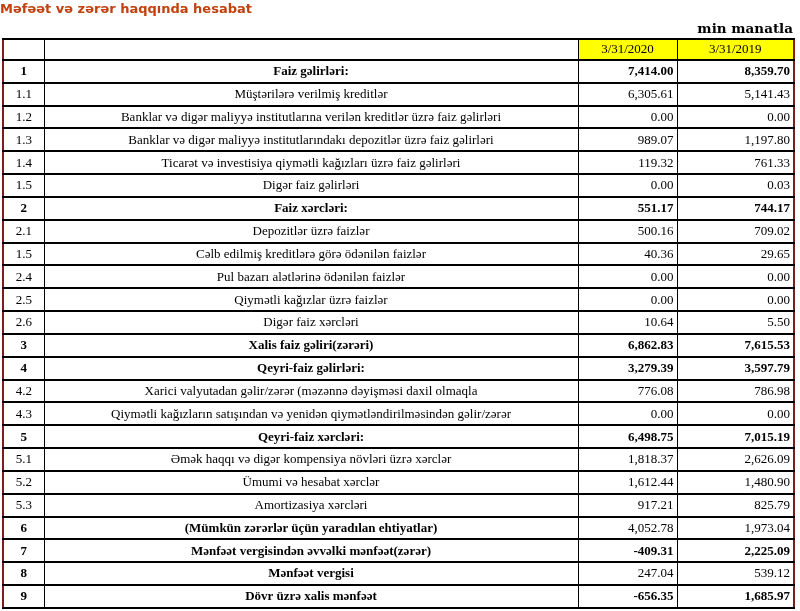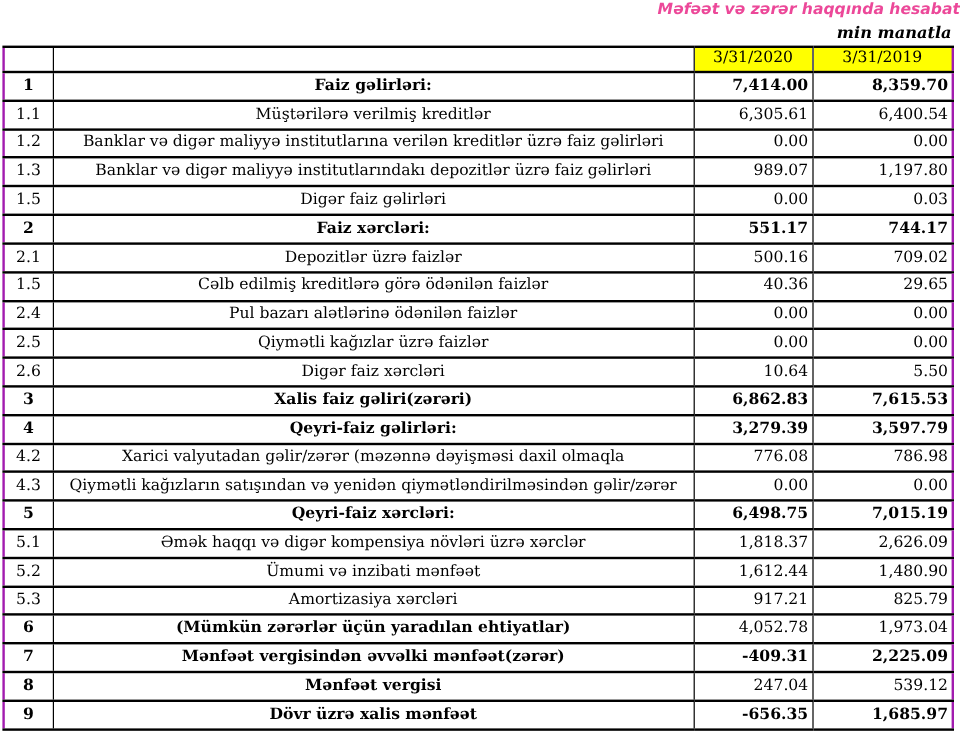--- a/index.html
+++ b/index.html
@@ -15,36 +15,34 @@
     position: relative;
     width: 800px;
     height: 611px;
     background: #ffffff;
   }
   .report-title {
     position: absolute;
     top: 1px;
     left: 0;
     width: 100%;
-    text-align: right;
+    text-align: left;
     font-family: "DejaVu Sans", "Liberation Sans", sans-serif;
     font-weight: bold;
     font-size: 13px;
-    color: #ec4899;
-    font-style: italic;
+    color: #c2410c;
   }
   .unit-note {
     position: absolute;
     top: 20px;
     right: 7px;
     font-family: "DejaVu Serif", "Liberation Serif", serif;
     font-weight: bold;
     font-size: 13.5px;
     color: #000000;
-    font-style: italic;
   }
   table.report {
     position: absolute;
     left: 2px;
     top: 38px;
     width: 791px;
     height: 571px;
     border-collapse: collapse;
     table-layout: fixed;
     font-size: 13px;
@@ -59,21 +57,21 @@
     border-right: 1px solid #000;
     border-top: 2px solid #000;
     border-bottom: 2px solid #000;
     padding: 0 3px;
     overflow: hidden;
     white-space: nowrap;
     line-height: 1.1;
     vertical-align: middle;
     font-weight: normal;
   }
-  table.report { border: 2px solid #a21caf; }
+  table.report { border: 2px solid #7f1d1d; font-family: Liberation Serif, serif; }
   tr { height: 19.6px; }
   tr.header-row { height: 21px; }
   td.num  { text-align: center; }
   td.label{ text-align: center; padding-left: 4px; }
   td.val  { text-align: right; padding-right: 4px; }
   th.ycell {
     background: #FFFF00;
     text-align: center;
     font-weight: bold;
     font-size: 13px;
@@ -109,35 +107,41 @@
         <tr class="section boldvals">
       <td class="num">1</td>
       <td class="label">Faiz gəlirləri:</td>
       <td class="val">7,414.00</td>
       <td class="val">8,359.70</td>
     </tr>
         <tr>
       <td class="num">1.1</td>
       <td class="label">Müştərilərə verilmiş kreditlər</td>
       <td class="val">6,305.61</td>
-      <td class="val">6,400.54</td>
+      <td class="val">5,141.43</td>
     </tr>
         <tr>
       <td class="num">1.2</td>
       <td class="label">Banklar və digər maliyyə institutlarına verilən kreditlər üzrə faiz gəlirləri</td>
       <td class="val">0.00</td>
       <td class="val">0.00</td>
     </tr>
         <tr>
       <td class="num">1.3</td>
       <td class="label">Banklar və digər maliyyə institutlarındakı depozitlər üzrə faiz gəlirləri</td>
       <td class="val">989.07</td>
       <td class="val">1,197.80</td>
     </tr>
         <tr>
+      <td class="num">1.4</td>
+      <td class="label">Ticarət və investisiya qiymətli kağızları üzrə faiz gəlirləri</td>
+      <td class="val">119.32</td>
+      <td class="val">761.33</td>
+    </tr>
+        <tr>
       <td class="num">1.5</td>
       <td class="label">Digər faiz gəlirləri</td>
       <td class="val">0.00</td>
       <td class="val">0.03</td>
     </tr>
         <tr class="section boldvals">
       <td class="num">2</td>
       <td class="label">Faiz xərcləri:</td>
       <td class="val">551.17</td>
       <td class="val">744.17</td>
@@ -203,21 +207,21 @@
       <td class="val">7,015.19</td>
     </tr>
         <tr>
       <td class="num">5.1</td>
       <td class="label">Əmək haqqı və digər kompensiya növləri üzrə xərclər</td>
       <td class="val">1,818.37</td>
       <td class="val">2,626.09</td>
     </tr>
         <tr>
       <td class="num">5.2</td>
-      <td class="label">Ümumi və inzibati mənfəət</td>
+      <td class="label">Ümumi və hesabat xərclər</td>
       <td class="val">1,612.44</td>
       <td class="val">1,480.90</td>
     </tr>
         <tr>
       <td class="num">5.3</td>
       <td class="label">Amortizasiya xərcləri</td>
       <td class="val">917.21</td>
       <td class="val">825.79</td>
     </tr>
         <tr class="section">

